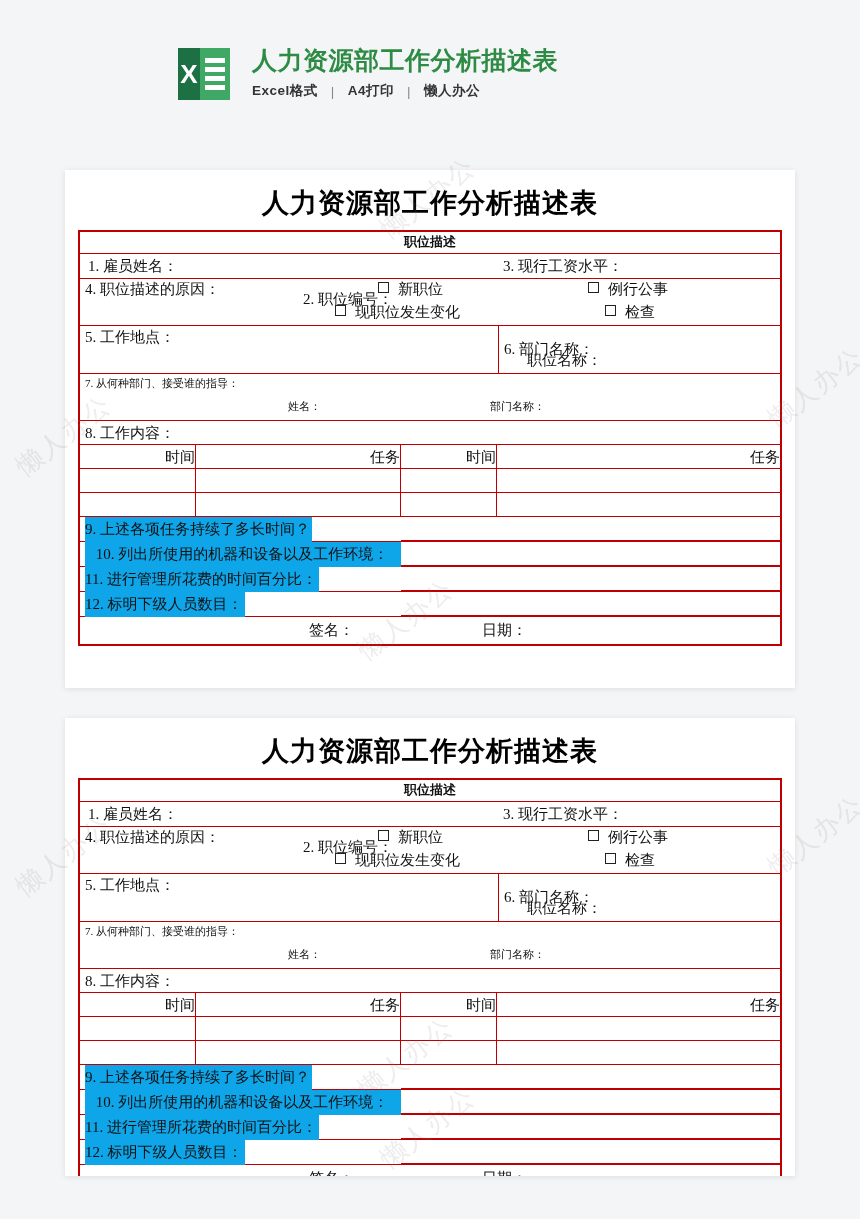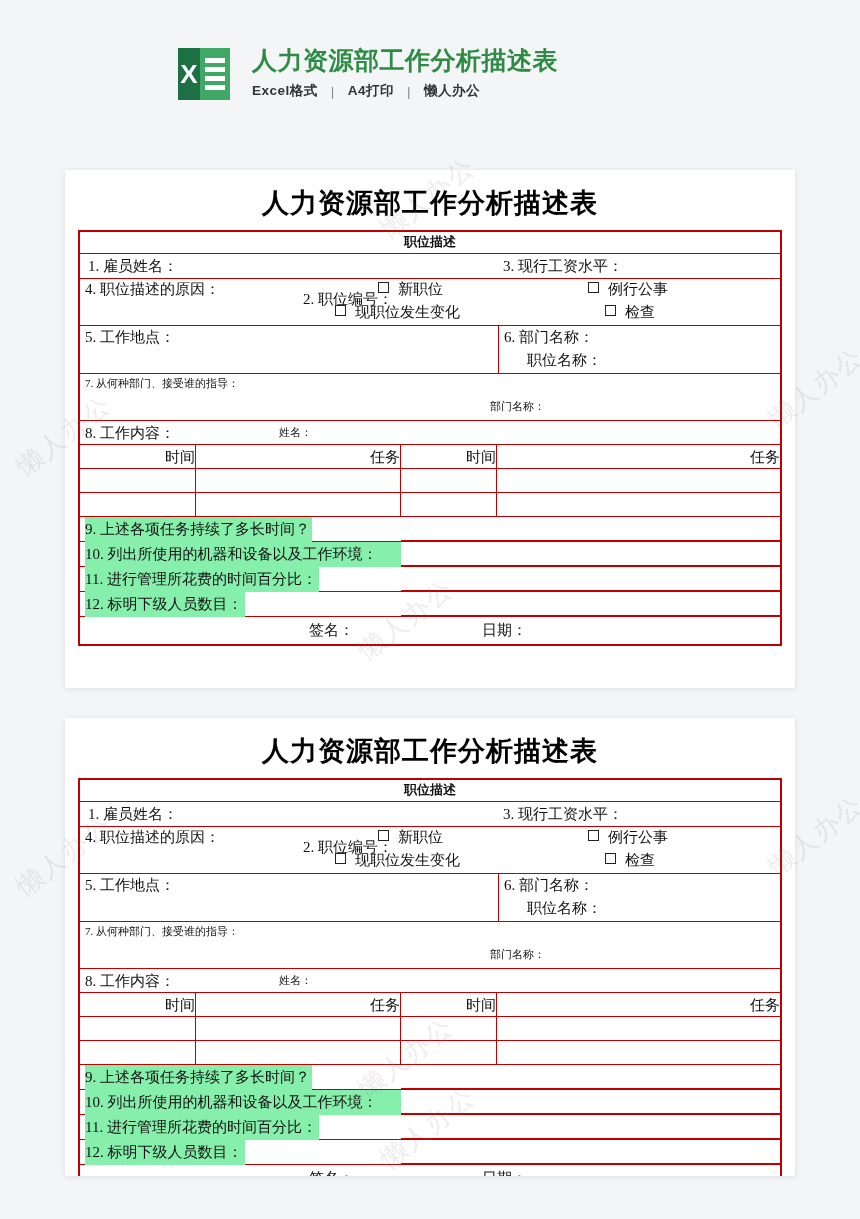--- a/index.html
+++ b/index.html
@@ -105,39 +105,39 @@
     display:inline-block;width:11px;height:11px;
     border:1.3px solid #222;vertical-align:1px;margin-right:9px;
     box-sizing:border-box;
   }
 
   .r-56{height:48px;font-size:15px;position:relative;}
   .r-56 .vline{
     position:absolute;left:418px;top:0;bottom:0;width:1px;background:#c00000;
   }
   .r-56 .left-c{position:absolute;left:5px;top:2px;}
-  .r-56 .right-a{position:absolute;left:424px;top:2px;}
+  .r-56 .right-a{position:absolute;left:424px;top:14px;}
   .r-56 .right-b{position:absolute;left:447px;top:25px;}
 
   .r-7{height:47px;font-size:11px;position:relative;}
   .r-7 .a{position:absolute;left:5px;top:2px;}
-  .r-7 .b{position:absolute;left:199px;top:25px;margin-top:26px;}
+  .r-7 .b{position:absolute;left:208px;top:25px;}
   .r-7 .c{position:absolute;left:410px;top:25px;}
 
   .r-8{height:24px;line-height:24px;font-size:15px;padding-left:5px;}
 
   .grid-head,.grid-row{
     height:24px;position:relative;font-size:15px;
   }
   .grid-head{line-height:24px;text-align:right;}
   .gcell{position:absolute;top:0;bottom:0;}
   .gdiv{position:absolute;top:0;bottom:0;width:1px;background:#c00000;}
 
   .r-q{height:25px;line-height:25px;font-size:15px;position:relative;}
-  .r-q .qlabel{position:absolute;left:5px;top:0;background:#86efac;z-index:2;padding-right:2px;}
+  .r-q .qlabel{position:absolute;left:5px;top:0;background:#0ea5e9;z-index:2;padding-right:2px;text-align:center;}
   .r-q.clip .qlabel{
     width:314px;overflow:hidden;white-space:nowrap;
   }
   .r-q .ansline{
     position:absolute;left:321px;right:0;bottom:0;height:0;
     border-bottom:1px solid #c00000;z-index:1;
   }
   .r-sign{height:27px;line-height:27px;font-size:15px;position:relative;}
   .r-sign .s1{position:absolute;left:229px;top:0;}
   .r-sign .s2{position:absolute;left:402px;top:0;}

